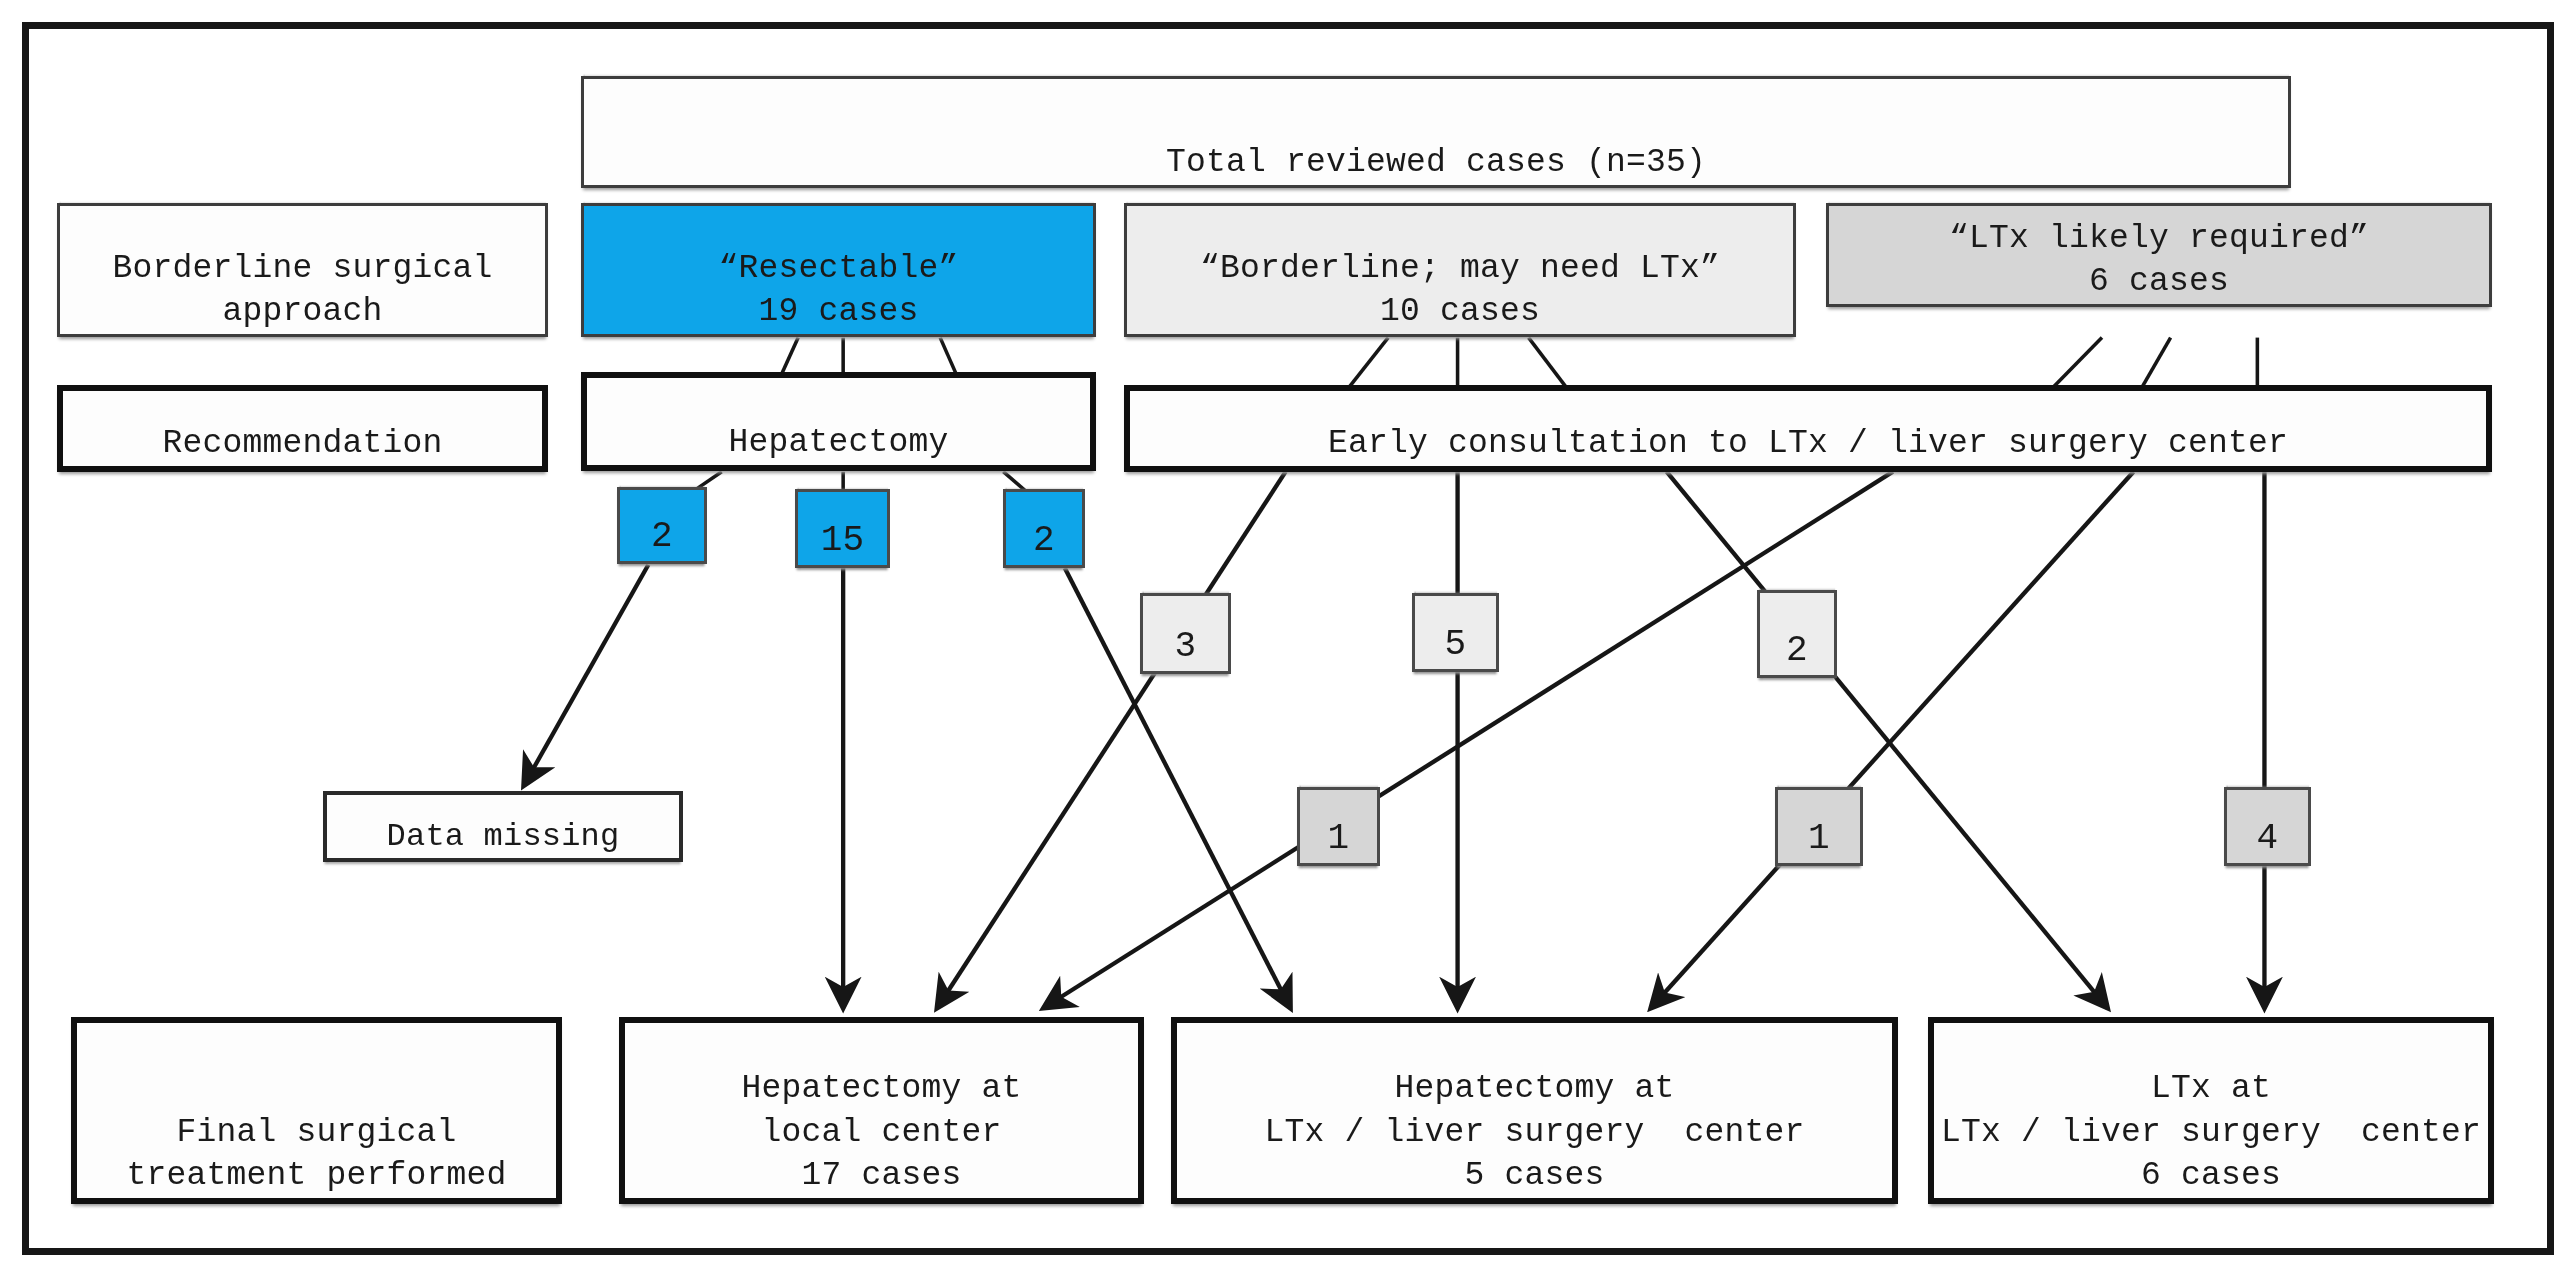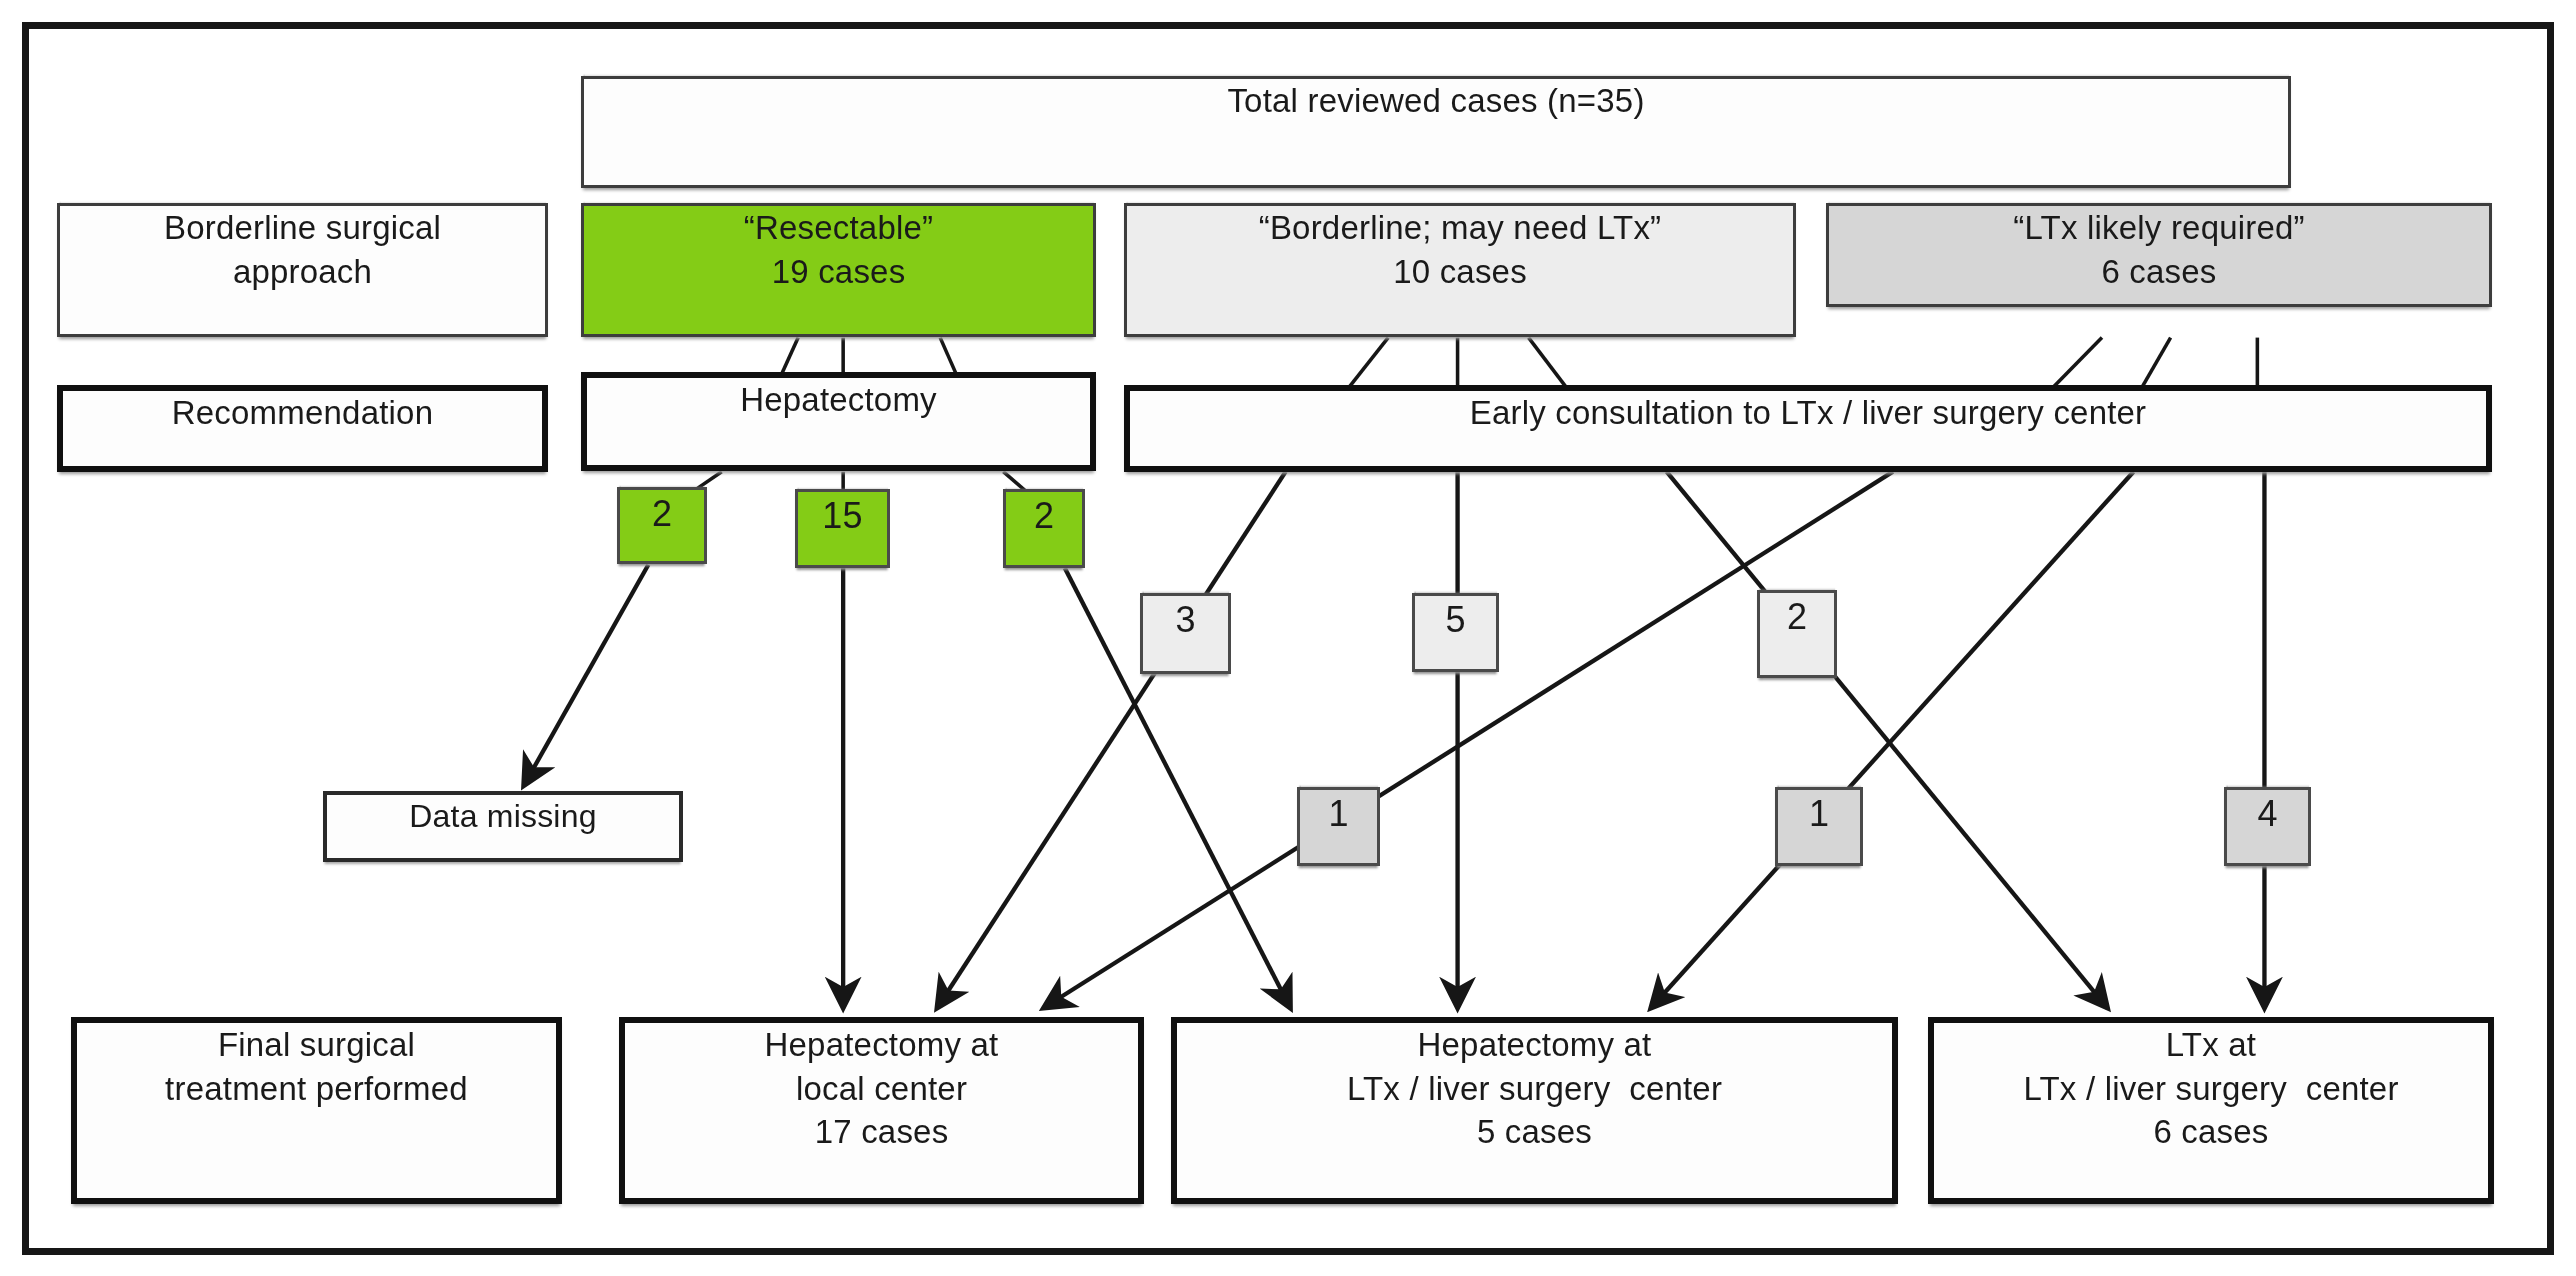--- a/index.html
+++ b/index.html
@@ -11,34 +11,35 @@
     color:#1a1a1a;
     overflow:hidden;
   }
   .frame{
     position:absolute;left:22px;top:22px;width:2518px;height:1219px;
     border:7px solid #161616;background:#ffffff;
   }
   svg.lines{position:absolute;left:0;top:0;z-index:1;}
   .box{
     position:absolute;z-index:2;
-    display:flex;flex-direction:column;align-items:center;justify-content:flex-start;
+    display:flex;flex-direction:column;align-items:center;justify-content:flex-end;
     text-align:center;background:#fdfdfd;
     font-size:33px;line-height:1.32;letter-spacing:0.2px;
     box-sizing:border-box;
+    font-family:Liberation Mono, monospace;
   }
   .thin  {border:3.2px solid #3d3d3d;box-shadow:0 4px 3.2px -2.4px #9a9a9a,0 -2.4px 1.6px -1.6px #b5b5b5;}
   .thick {border:6.3px solid #101010;box-shadow:0 4px 3.2px -2.4px #9a9a9a;}
   .mid   {border:4px solid #2a2a2a;box-shadow:0 3.2px 2.4px -1.6px #a5a5a5;}
   .count{
     font-size:36px;
     border:3.2px solid #4a4a4a;
     box-shadow:0 3.2px 2.4px -1.6px #8f8f8f,0 -2.4px 1.6px -1.6px #8f8f8f;
   }
-  .shade-white{background:#84cc16;}
+  .shade-white{background:#0ea5e9;}
   .shade-light{background:#ededed;}
   .shade-dark {background:#d6d6d6;}
   .pre{white-space:pre-wrap;}
 </style>
 </head>
 <body>
 
 <div class="page">
   <div class="frame"></div>
 

